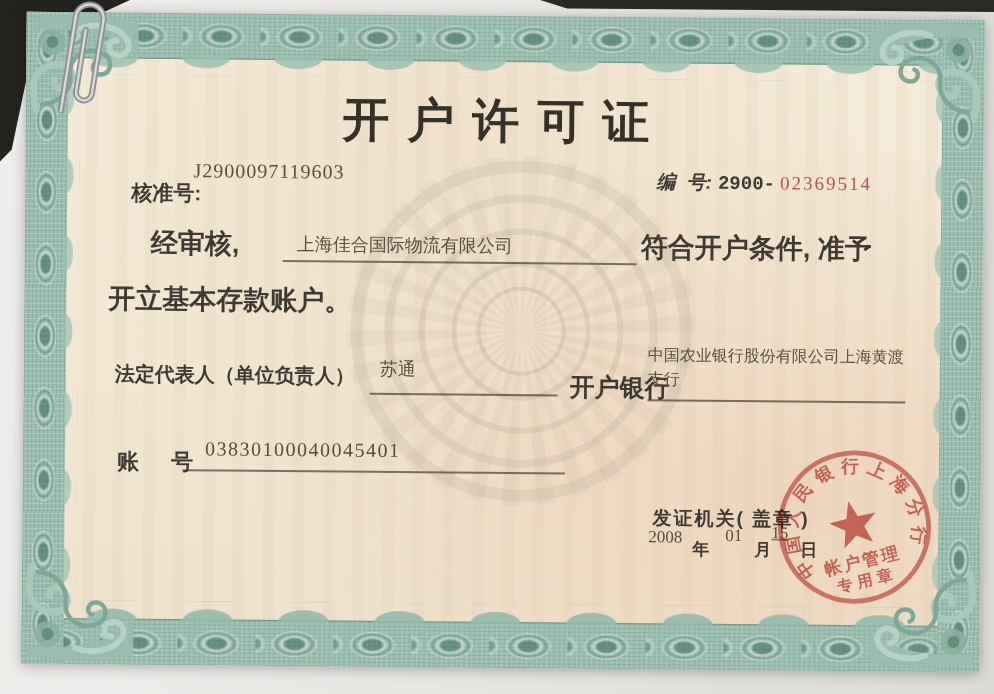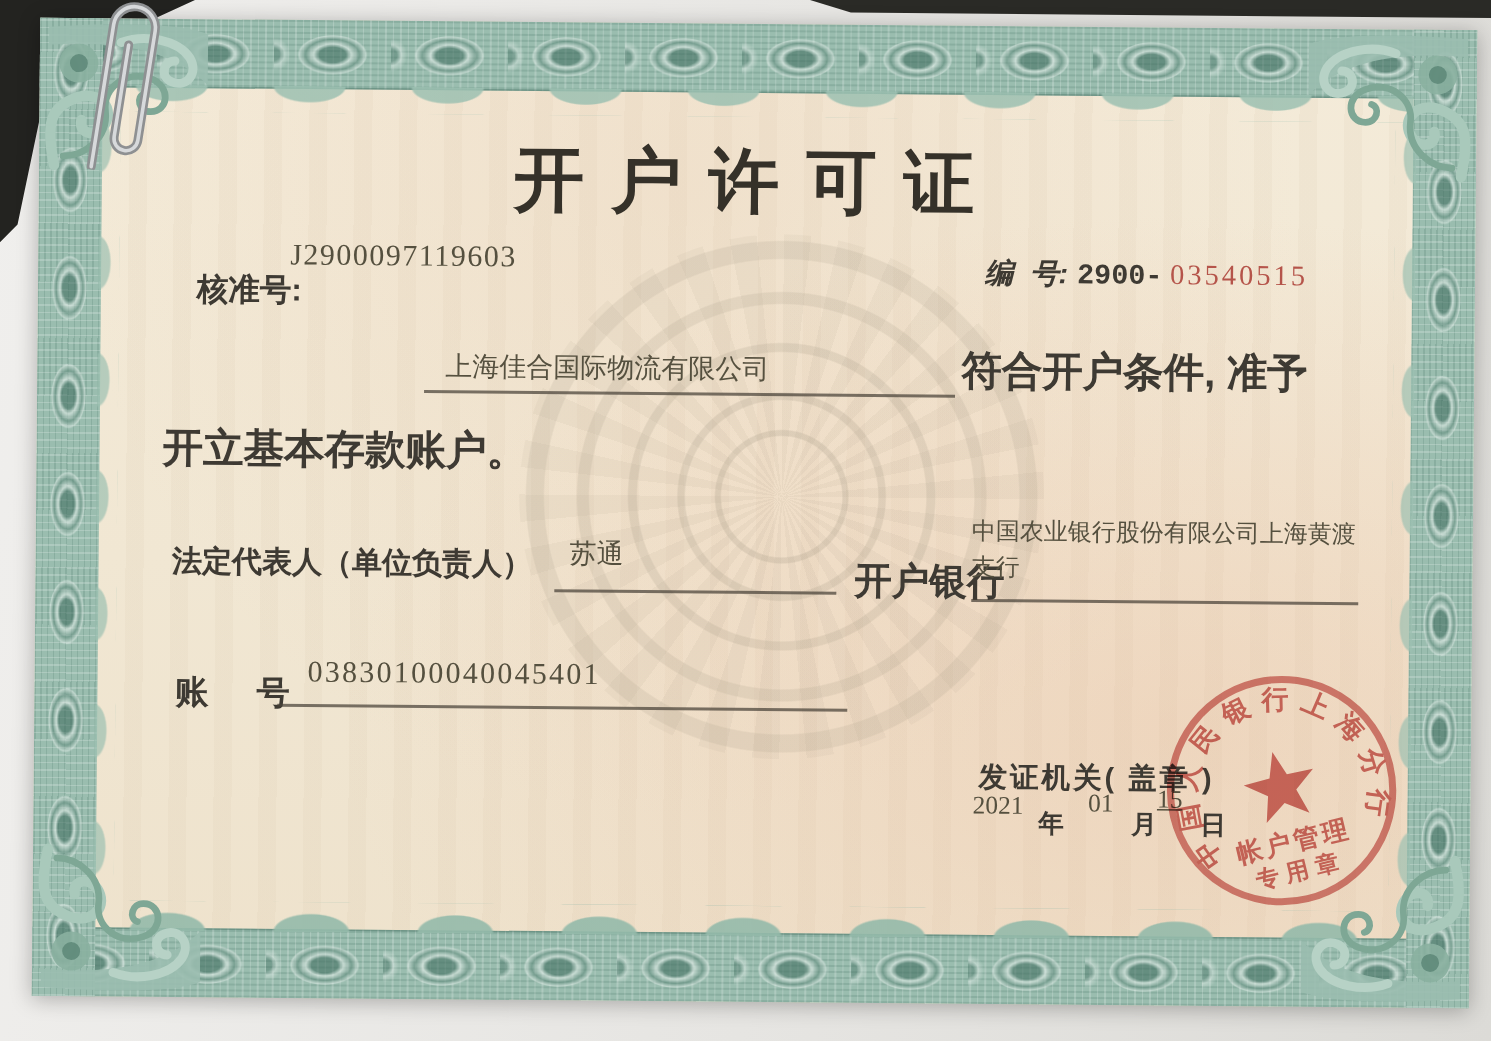--- a/index.html
+++ b/index.html
@@ -198,43 +198,44 @@
   </div>
 
   <div class="watermark"></div>
 
   <div class="abs title">开户许可证</div>
 
   <div class="abs label approval-label">核准号:</div>
   <div class="abs serif approval-value">J2900097119603</div>
 
   <div class="abs serial-row">
-    <span class="serial-label">编 号:</span><span class="serial-prefix">2900-</span><span class="serial-number">03540515</span>
-  </div>
-
+    <span class="serial-label">编 号:</span><span class="serial-prefix">2900-</span><span class="serial-number">02369514</span>
+  </div>
+
+  <div class="abs label reviewed-label">经审核,</div>
   <div class="abs serif company-name">上海佳合国际物流有限公司</div>
   <div class="rule company"></div>
   <div class="abs condition-text">符合开户条件, 准予</div>
   <div class="abs account-type-text">开立基本存款账户。</div>
 
   <div class="abs label legalrep-label">法定代表人（单位负责人）</div>
   <div class="abs serif legalrep-value">苏通</div>
   <div class="rule legalrep"></div>
 
   <div class="abs label bank-label">开户银行</div>
   <div class="abs serif bank-value">中国农业银行股份有限公司上海黄渡支行</div>
   <div class="rule bank"></div>
 
   <div class="abs label account-label">账 号</div>
   <div class="abs serif account-value">03830100040045401</div>
   <div class="rule account"></div>
 
   <div class="abs label issuer-label">发证机关( 盖章 )</div>
   <div class="abs date-row">
-    <span class="d-num d-y">2021</span><span class="d-unit u-y">年</span><span class="d-num d-m">01</span><span class="d-unit u-m">月</span><span class="d-num d-d">15</span><span class="d-unit u-d">日</span>
+    <span class="d-num d-y">2008</span><span class="d-unit u-y">年</span><span class="d-num d-m">01</span><span class="d-unit u-m">月</span><span class="d-num d-d">15</span><span class="d-unit u-d">日</span>
   </div>
 
   <div class="stamp">
     <svg width="156" height="156" viewBox="0 0 200 200">
       <defs>
         <path id="ringPath" d="M 40,147 A 74,74 0 1 1 160,147" fill="none"></path>
       </defs>
       <circle cx="100" cy="100" r="95" fill="none" stroke="#cb5f5c" stroke-width="6" opacity=".85"></circle>
       <text font-size="23" font-weight="bold" fill="#cb5f5c" letter-spacing="9" font-family="Liberation Sans, sans-serif">
         <textPath href="#ringPath" startOffset="2">中国人民银行上海分行</textPath>

